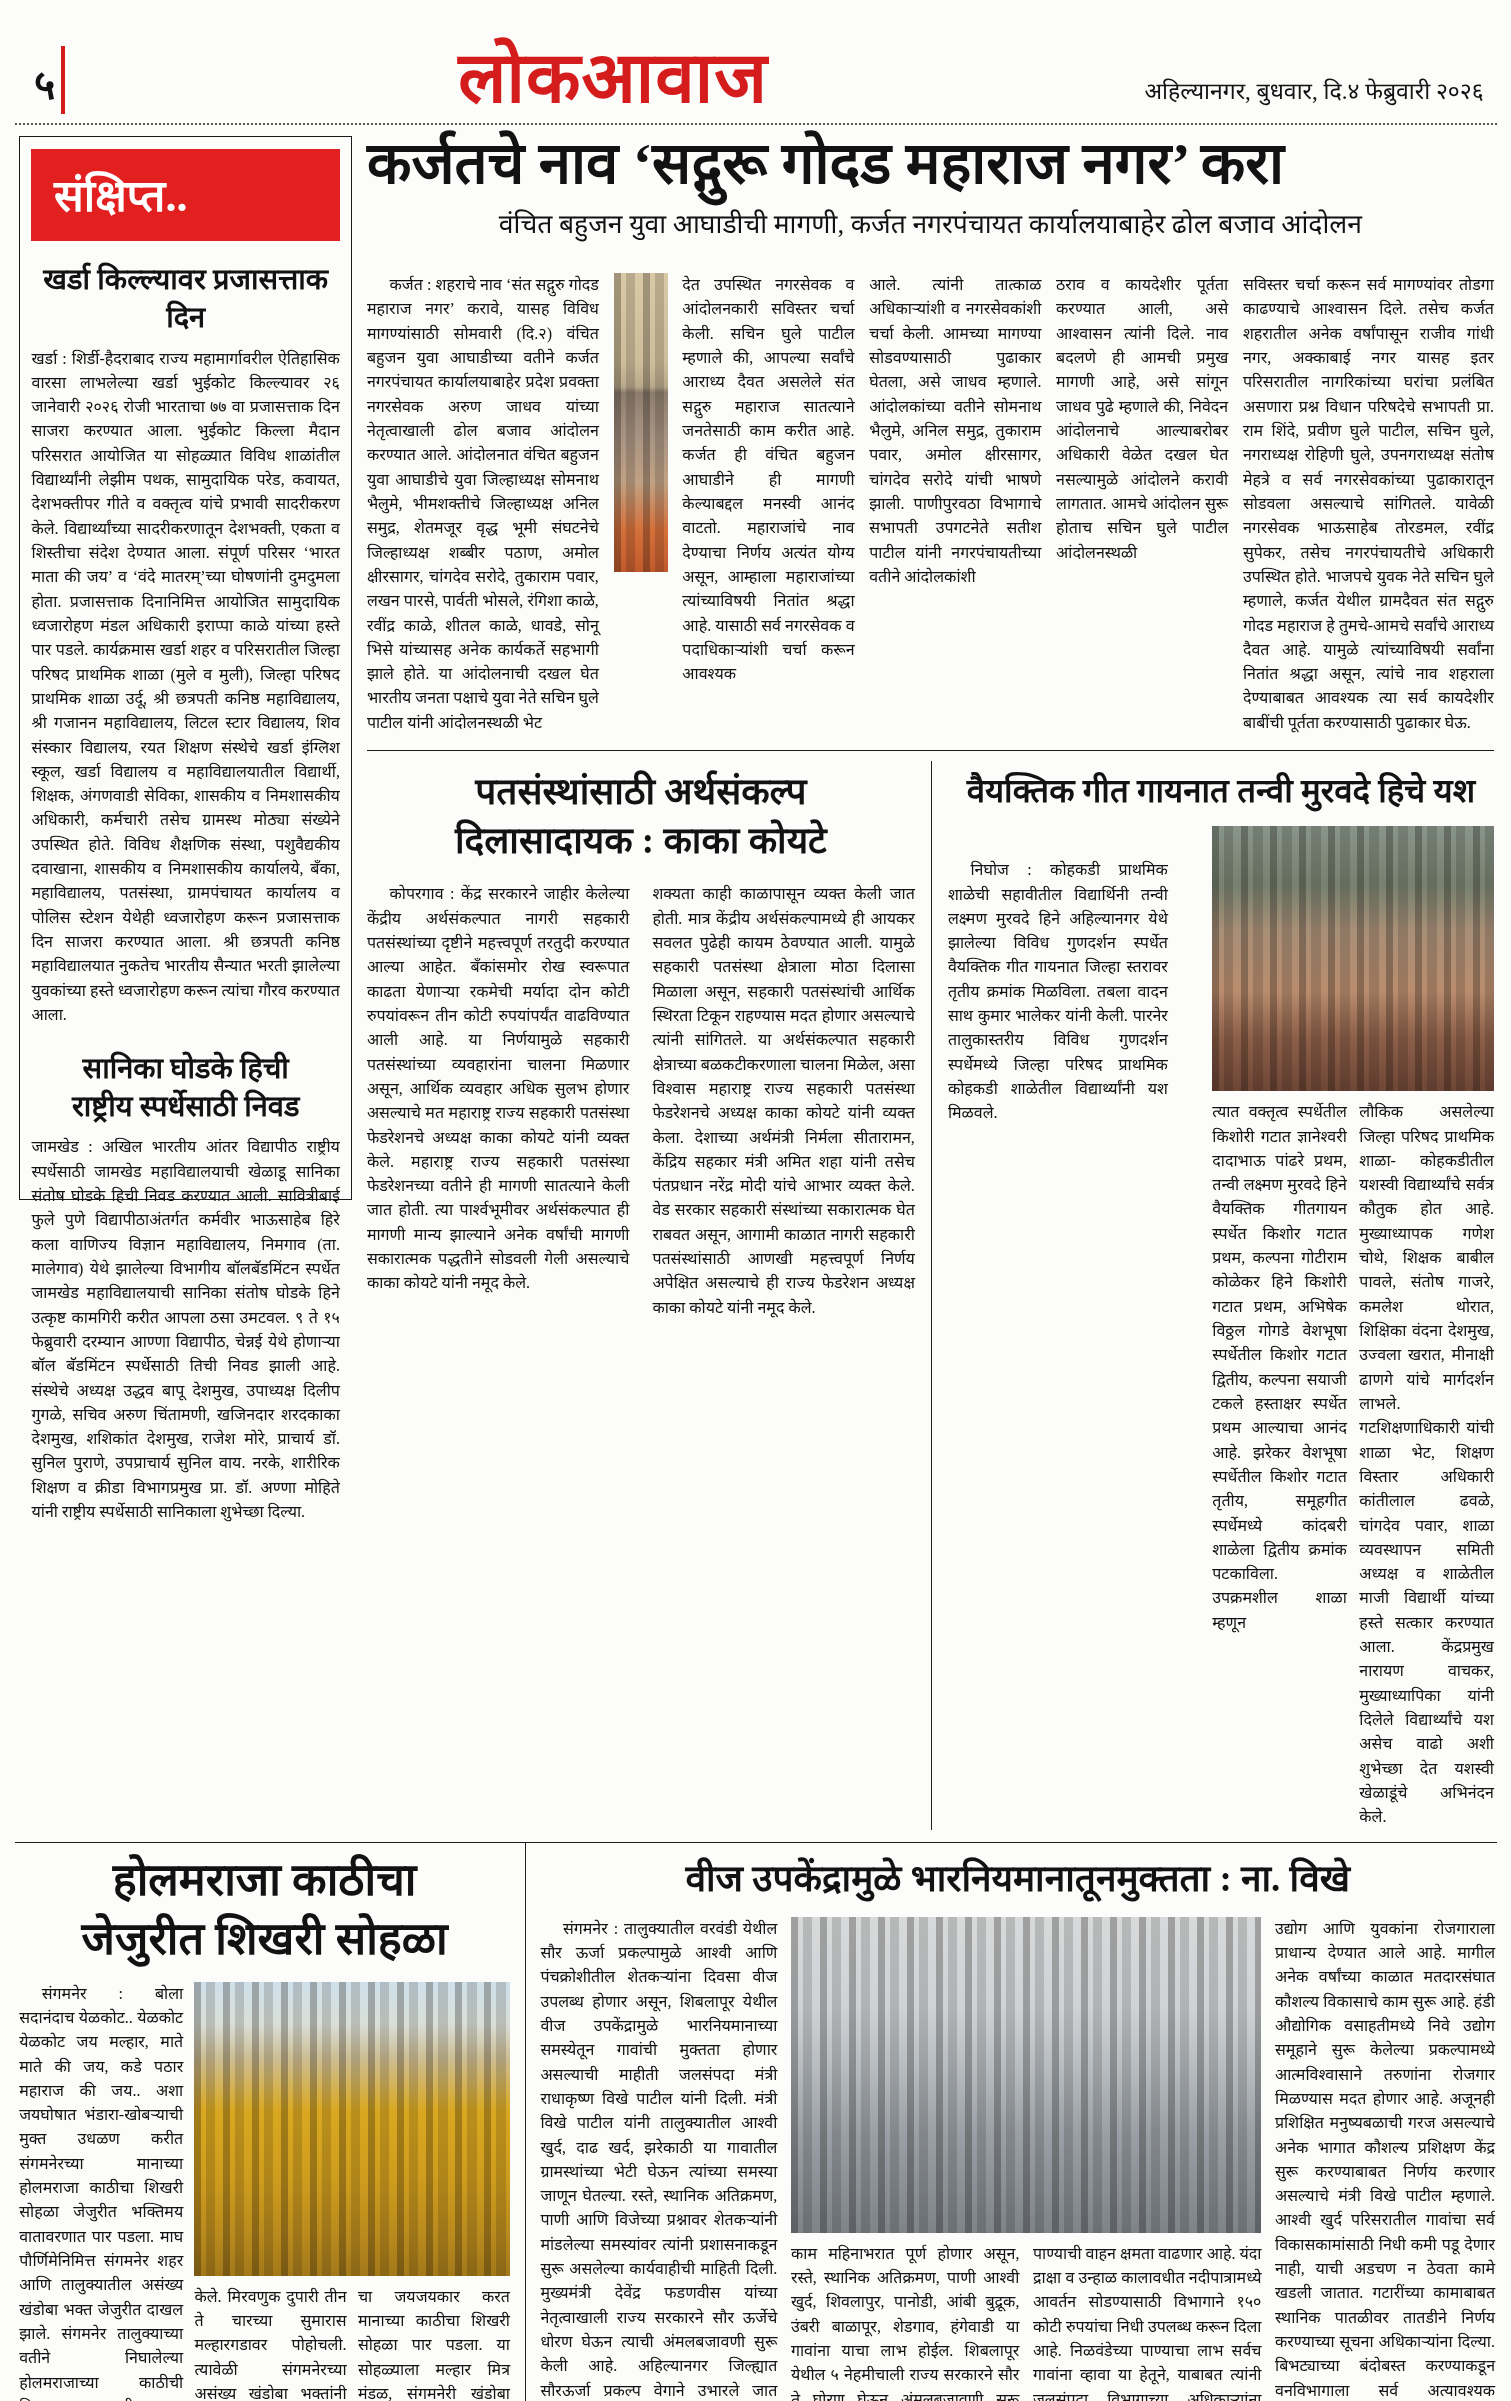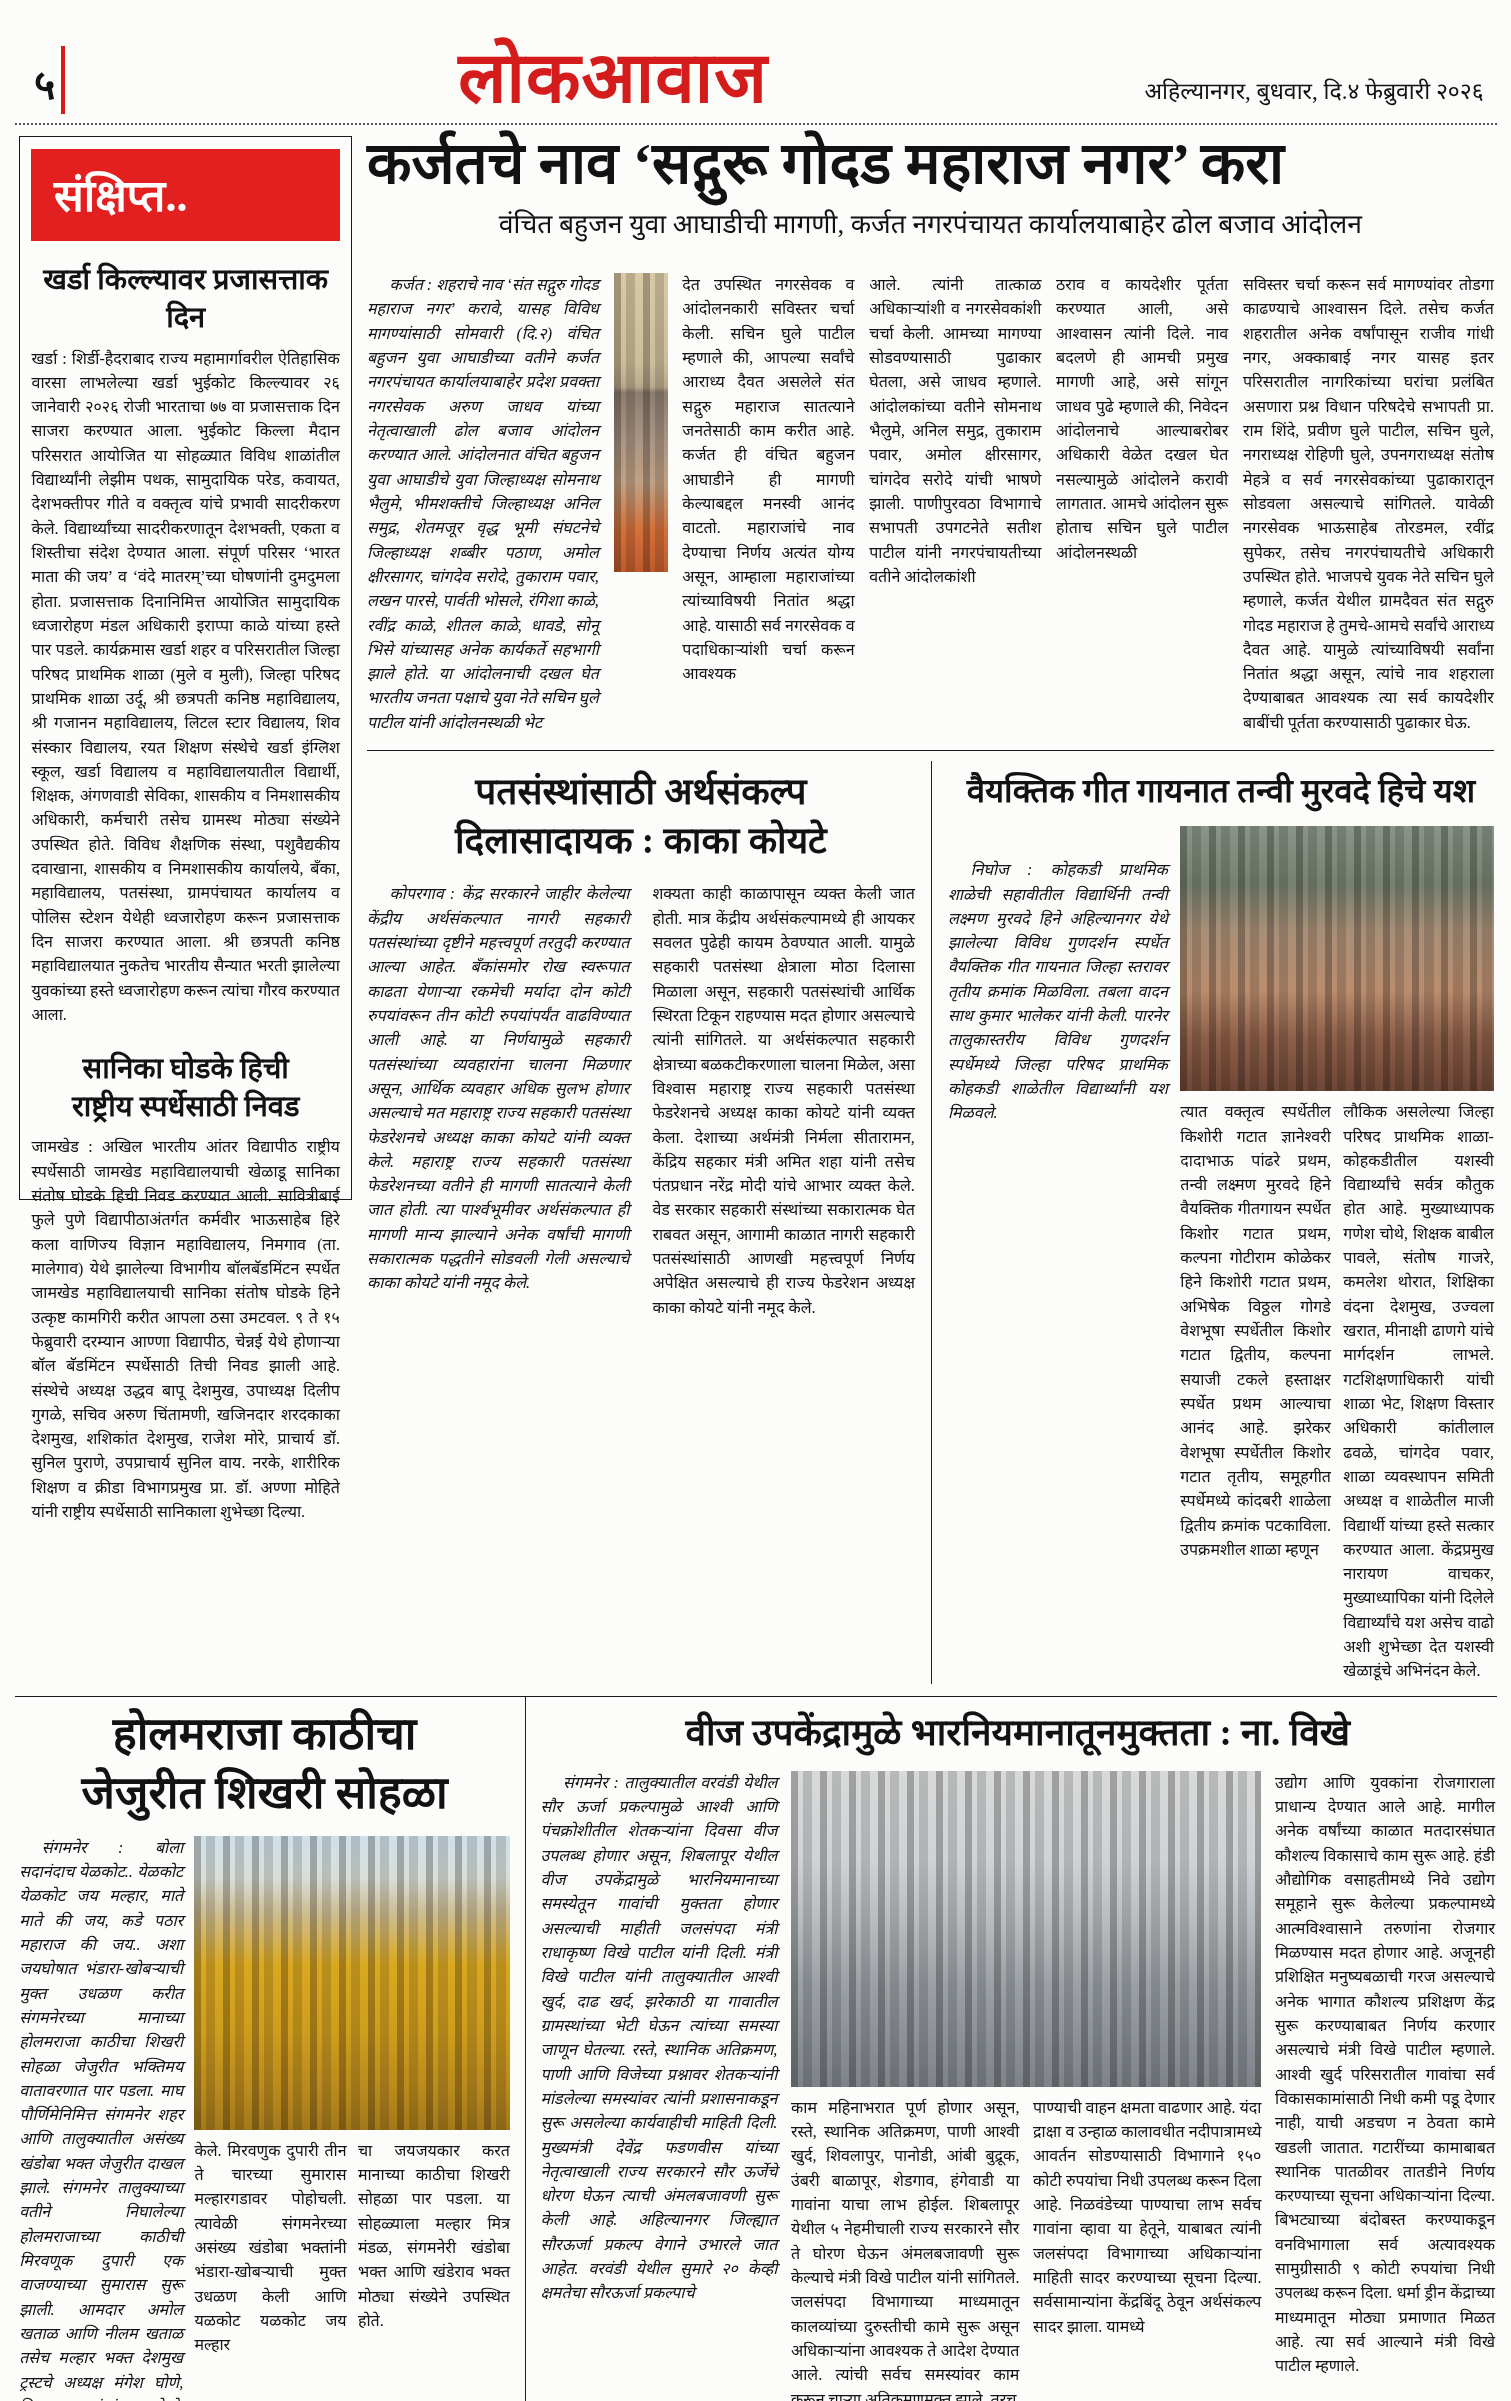--- a/index.html
+++ b/index.html
@@ -14,21 +14,21 @@
   
   .header { height: 120px; display:flex; align-items:flex-end; padding: 0 8px 5.6px 8px; }
   .pageno { font-size: 41px; font-weight: bold; padding: 0 5.6px 3.4px 11.3px; }
   .pagebar { width: 0; border-left: 2.3px solid #d41c1c; border-right: 2.3px solid #d41c1c; height: 68px; margin-right: 17px; display:inline-block; }
   .masthead { flex: 1; text-align: center; font-size: 71px; font-weight: bold; color: #d41c1c; letter-spacing: 1.1px; line-height: 1; }
   .dateline { font-size: 23px; padding: 0 5.6px 8px 0; white-space: nowrap; }
   .dotted { border-top: 2.3px dotted #555; margin: 3.4px 0 0 0; }
 
   
   .bodytxt { font-size: 16px; line-height: 1.52; text-align: justify; }
-  .lede { text-indent: 22.6px; font-style: italic; }
+  .lede { text-indent: 22.6px; }
 
   
   .top-region { display: flex; }
   .briefs { width: 333px; border: 1.7px solid #1a1a1a; margin: 10.2px 0 0 4.5px; padding: 12.4px 11.3px; height: 1064px; flex: none; }
   .brief-label { background:#e32020; color:#fff; font-weight:bold; font-size:44px; padding: 14.7px 5.6px 17px 22.6px; margin-bottom: 20.3px; }
   .brief-h { font-size: 29px; font-weight: bold; text-align:center; line-height:1.3; margin: 14.7px 0 10.2px; }
   .right-top { flex: 1; padding: 6.8px 3.4px 0 14.7px; }
 
   .lead-h { font-size: 58px; font-weight: bold; line-height: 1.12; }
   .lead-sub { font-size: 26.5px; text-align: center; margin: 8px 0 32px; }
@@ -44,21 +44,21 @@
   
   .middle-band { display: flex; }
   .budget { width: 565px; flex: none; border-right: 1.1px solid #222; padding-right: 16px; }
   .budget-h { font-size: 37px; font-weight: bold; text-align: center; line-height: 1.35; margin: 5.6px 0 16px; }
   .budget-cols { display: flex; gap: 23px; }
   .budget-cols > div { flex: 1; }
   .tanvi { flex: 1; padding-left: 16px; }
   .tanvi-h { font-size: 33px; font-weight: bold; text-align: center; margin: 5.6px 0 14.7px; }
   .tanvi-content { display: flex; gap: 12.4px; }
   .tanvi-c1 { width: 220px; flex: none; margin-top: 32px; }
-  .tanvi-right { flex: 1; display: flex; flex-direction: column; gap: 9px; }
+  .tanvi-right { flex: 1; display: flex; flex-direction: column; gap: 9px; margin-left: 32px; }
   .tanvi-cols { display: flex; gap: 12.4px; }
   .tanvi-cols > div { flex: 1; }
 
   
   .band2 { display: flex; border-top: 1.7px solid #1a1a1a; margin-top: 12.4px; }
   .holam { width: 511px; flex: none; border-right: 1.1px solid #222; padding: 8px 14.7px 5.6px 4.5px; }
   .holam-h { font-size: 45px; font-weight: bold; text-align: center; line-height: 1.3; margin-bottom: 13.6px; }
   .holam-content { display: flex; gap: 11.3px; }
   .holam-c1 { width: 164px; flex: none; }
   .holam-right { flex: 1; display: flex; flex-direction: column; gap: 9px; }

